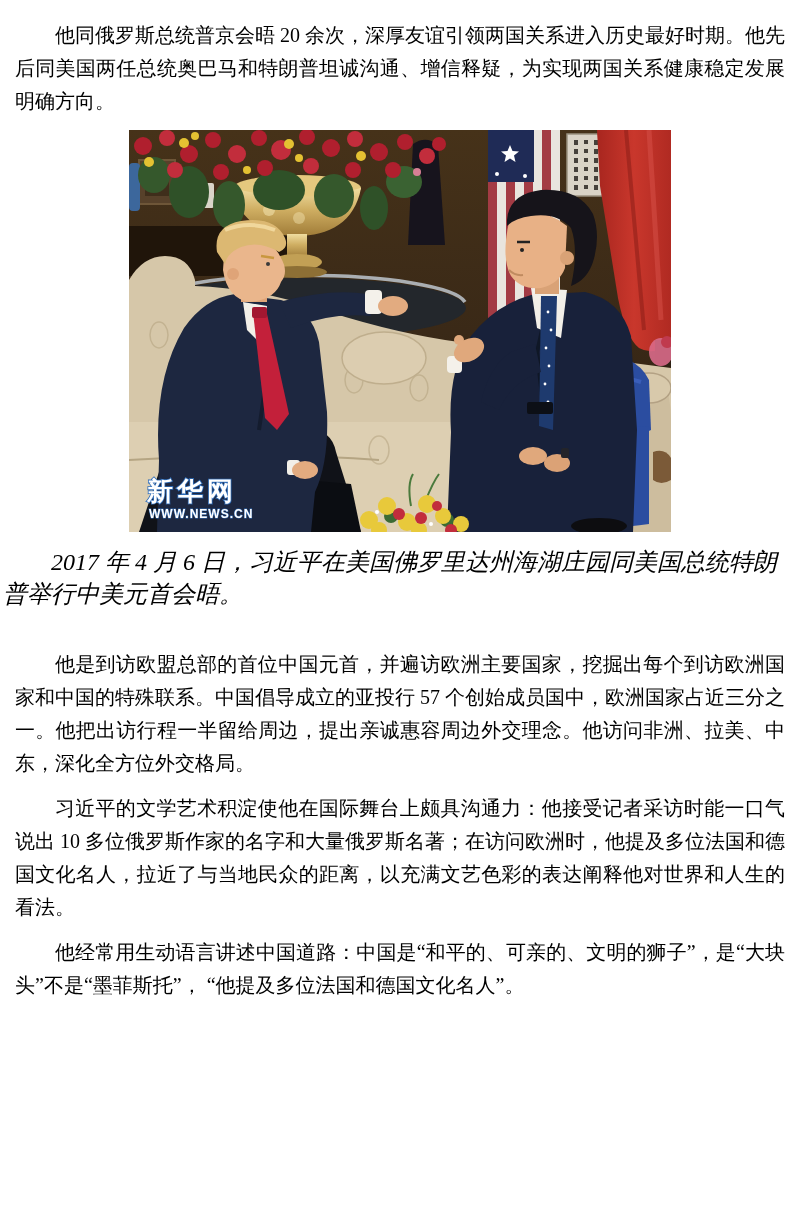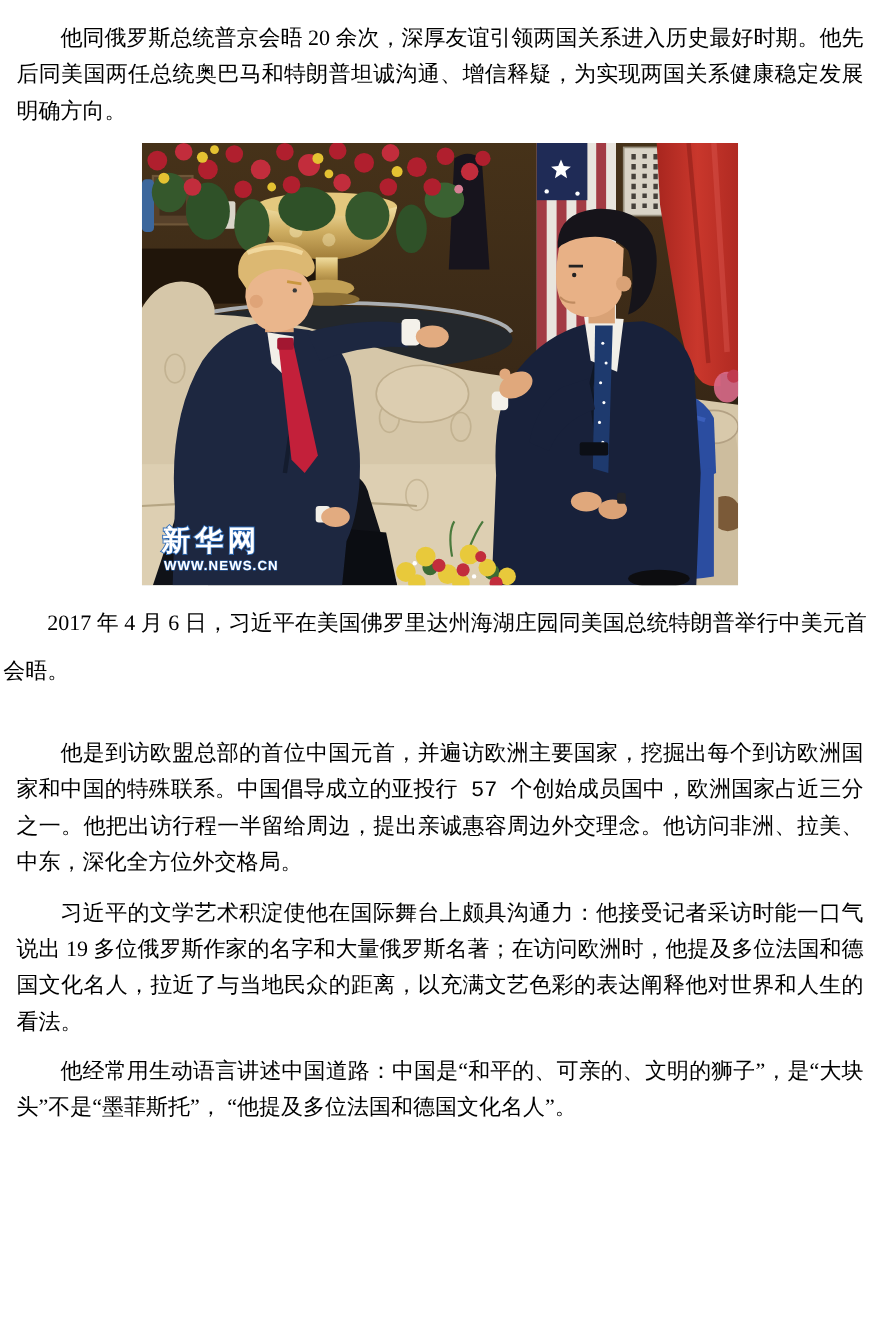--- a/index.html
+++ b/index.html
@@ -2,22 +2,22 @@
 <html><head>
 <meta charset="utf-8">
 <style>
   html,body{margin:0;padding:0;background:#ffffff;}
   body{width:800px;height:1220px;overflow:hidden;color:#000;
        font-family:"Liberation Serif","DejaVu Serif",serif;}
   .page{padding:7px 3px 0 3px;}
   .para{margin:12px;font-size:20px;line-height:33px;text-align:justify;text-indent:2em;}
   .photo-wrap{width:542px;margin:0 auto;}
   .photo-wrap svg{display:block;}
-  .caption{margin:14px 0 0 0;font-size:20px;line-height:43px;text-indent:2em;}
-  .after-gap{margin-top:38px;font-family:Liberation Mono, monospace;}
+  .caption{margin:14px 0 0 0;font-size:24px;line-height:32px;text-indent:2em;font-style:italic;}
+  .after-gap{margin-top:38px;}
   .wm-cn{font-family:"Liberation Sans","DejaVu Sans",sans-serif;font-weight:bold;
          font-size:26px;letter-spacing:4px;fill:#ffffff;stroke:#2e6cb8;stroke-width:1.6px;
          paint-order:stroke;}
   .wm-url{font-family:"Liberation Sans","DejaVu Sans",sans-serif;font-weight:bold;
           font-size:12px;letter-spacing:1px;fill:#ffffff;stroke:#2e6cb8;stroke-width:0.9px;
           paint-order:stroke;}
 </style>
 </head>
 <body>
 
@@ -239,16 +239,16 @@
       <g>
         <text x="18" y="370" class="wm-cn">新华网</text>
         <text x="20" y="388" class="wm-url">WWW.NEWS.CN</text>
       </g>
     </svg>
   </div>
 
   <p class="caption">2017 年 4 月 6 日，习近平在美国佛罗里达州海湖庄园同美国总统特朗普举行中美元首会晤。</p>
 
   <p class="para after-gap">他是到访欧盟总部的首位中国元首，并遍访欧洲主要国家，挖掘出每个到访欧洲国家和中国的特殊联系。中国倡导成立的亚投行 57 个创始成员国中，欧洲国家占近三分之一。他把出访行程一半留给周边，提出亲诚惠容周边外交理念。他访问非洲、拉美、中东，深化全方位外交格局。</p>
-  <p class="para">习近平的文学艺术积淀使他在国际舞台上颇具沟通力：他接受记者采访时能一口气说出 19 多位俄罗斯作家的名字和大量俄罗斯名著；在访问欧洲时，他提及多位法国和德国文化名人，拉近了与当地民众的距离，以充满文艺色彩的表达阐释他对世界和人生的看法。</p>
+  <p class="para">习近平的文学艺术积淀使他在国际舞台上颇具沟通力：他接受记者采访时能一口气说出 10 多位俄罗斯作家的名字和大量俄罗斯名著；在访问欧洲时，他提及多位法国和德国文化名人，拉近了与当地民众的距离，以充满文艺色彩的表达阐释他对世界和人生的看法。</p>
   <p class="para">他经常用生动语言讲述中国道路：中国是“和平的、可亲的、文明的狮子”，是“大块头”不是“墨菲斯托”， “他提及多位法国和德国文化名人”。</p>
 
 </div>
 
 </body></html>

